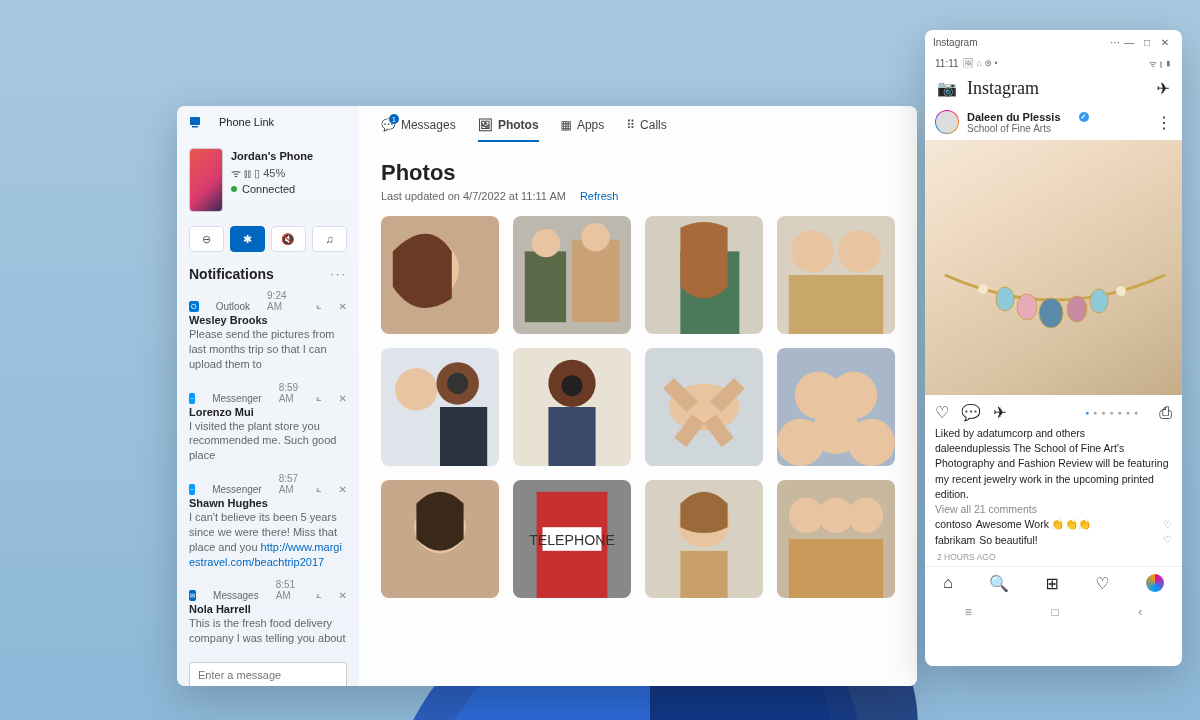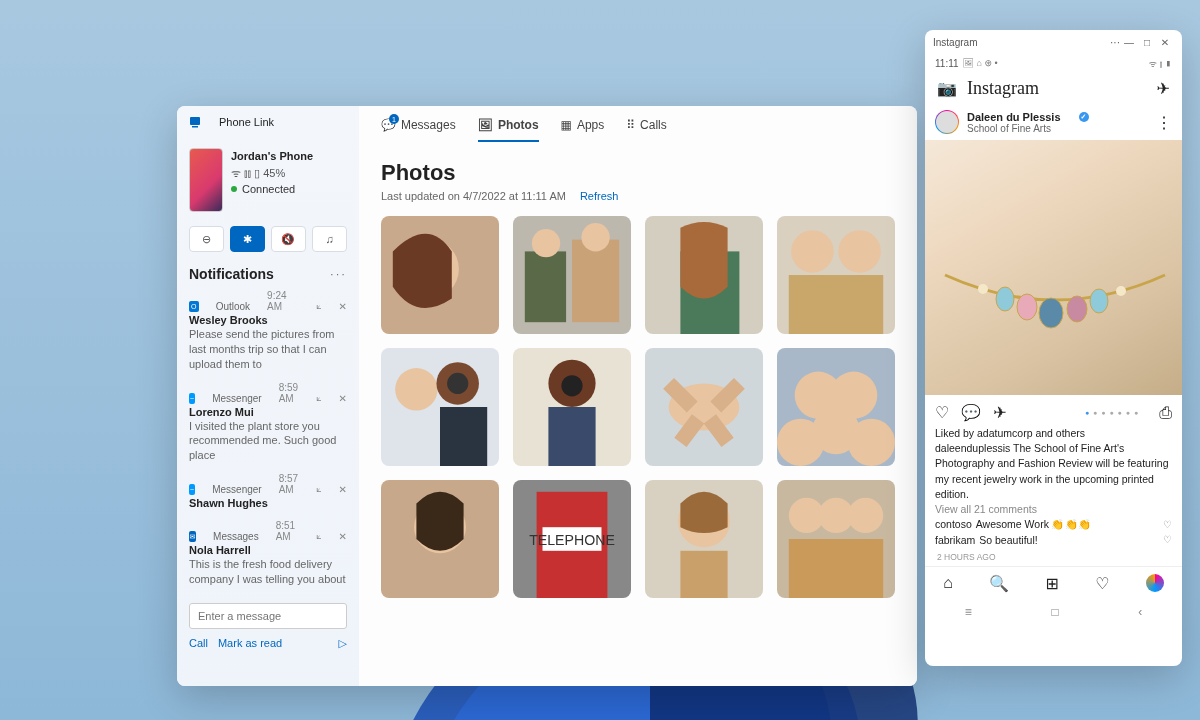--- a/index.html
+++ b/index.html
@@ -173,20 +173,21 @@
 
       <div class="notif">
         <div class="notif-row">
           <span class="app-badge b-msg">~</span>
           <span class="app-name">Messenger</span>
           <span class="n-time">8:57 AM</span>
           <span class="n-pin">⟀</span>
           <span class="n-close">✕</span>
         </div>
         <div class="n-sender">Shawn Hughes</div>
+        <div class="n-body"><span>I can't believe its been 5 years since we were there! Miss that place and you</span> <span class="n-link">http://www.margiestravel.com/beachtrip2017</span></div>
       </div>
 
       <div class="notif">
         <div class="notif-row">
           <span class="app-badge b-sms">✉</span>
           <span class="app-name">Messages</span>
           <span class="n-time">8:51 AM</span>
           <span class="n-pin">⟀</span>
           <span class="n-close">✕</span>
         </div>

